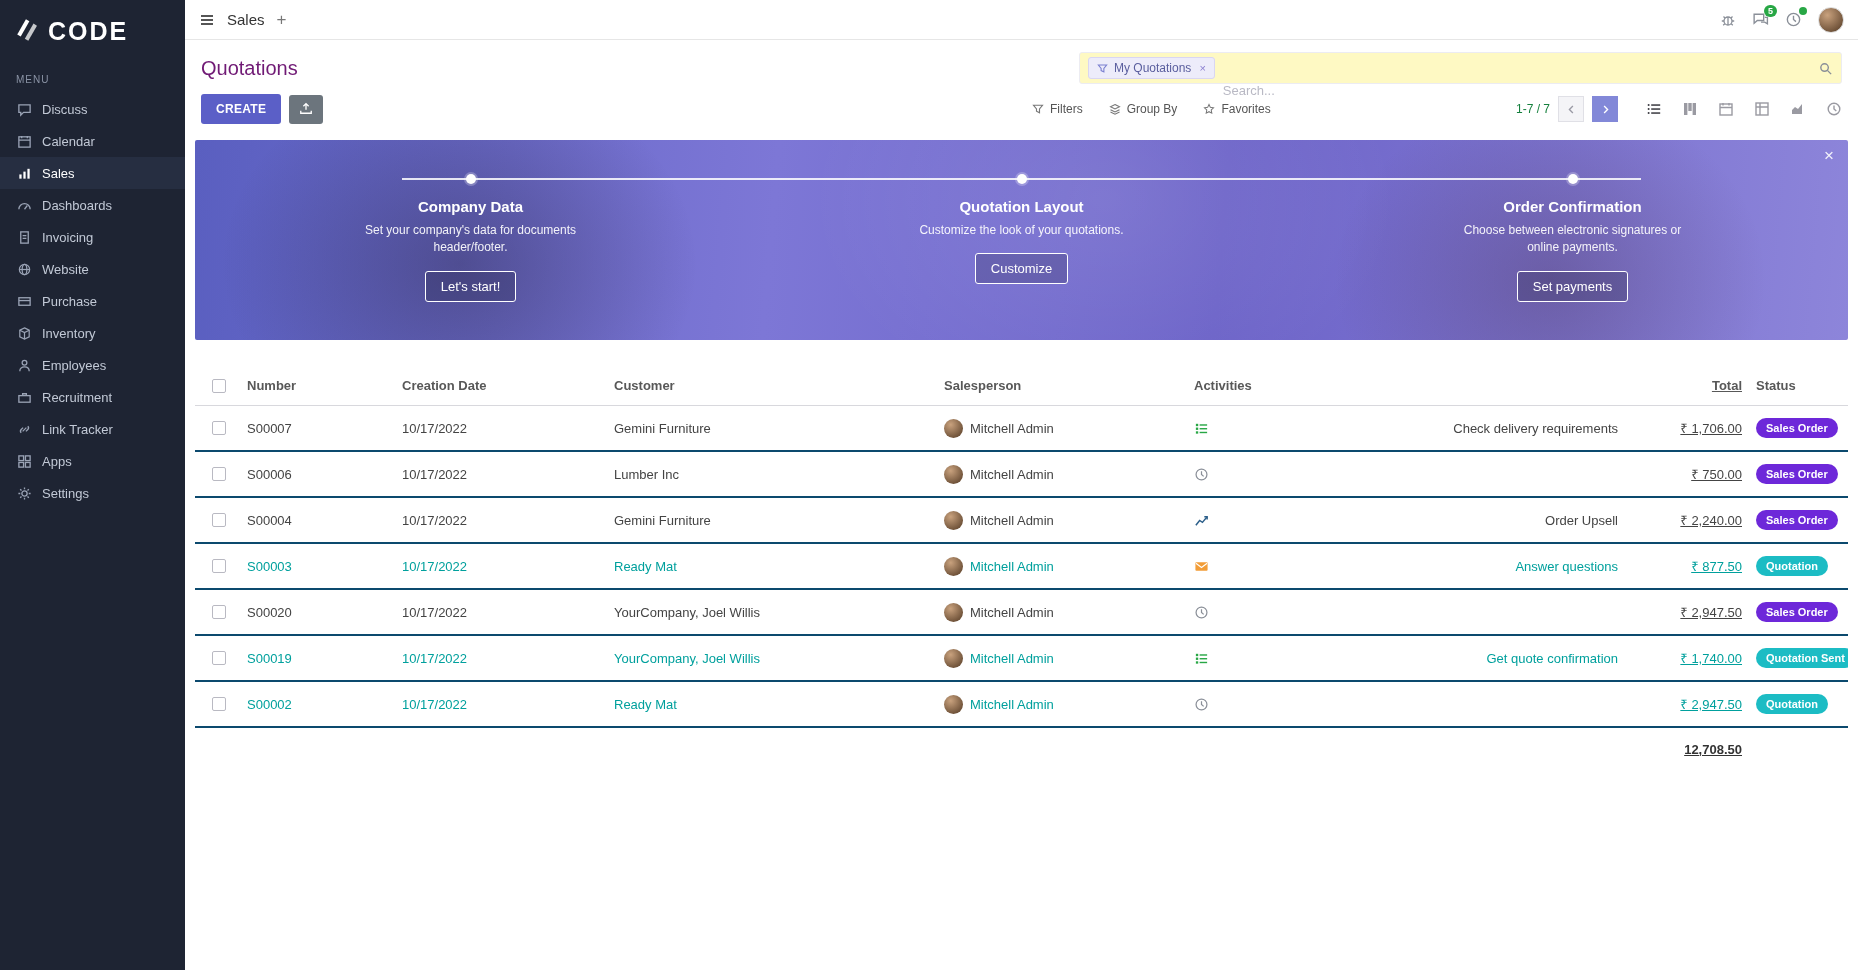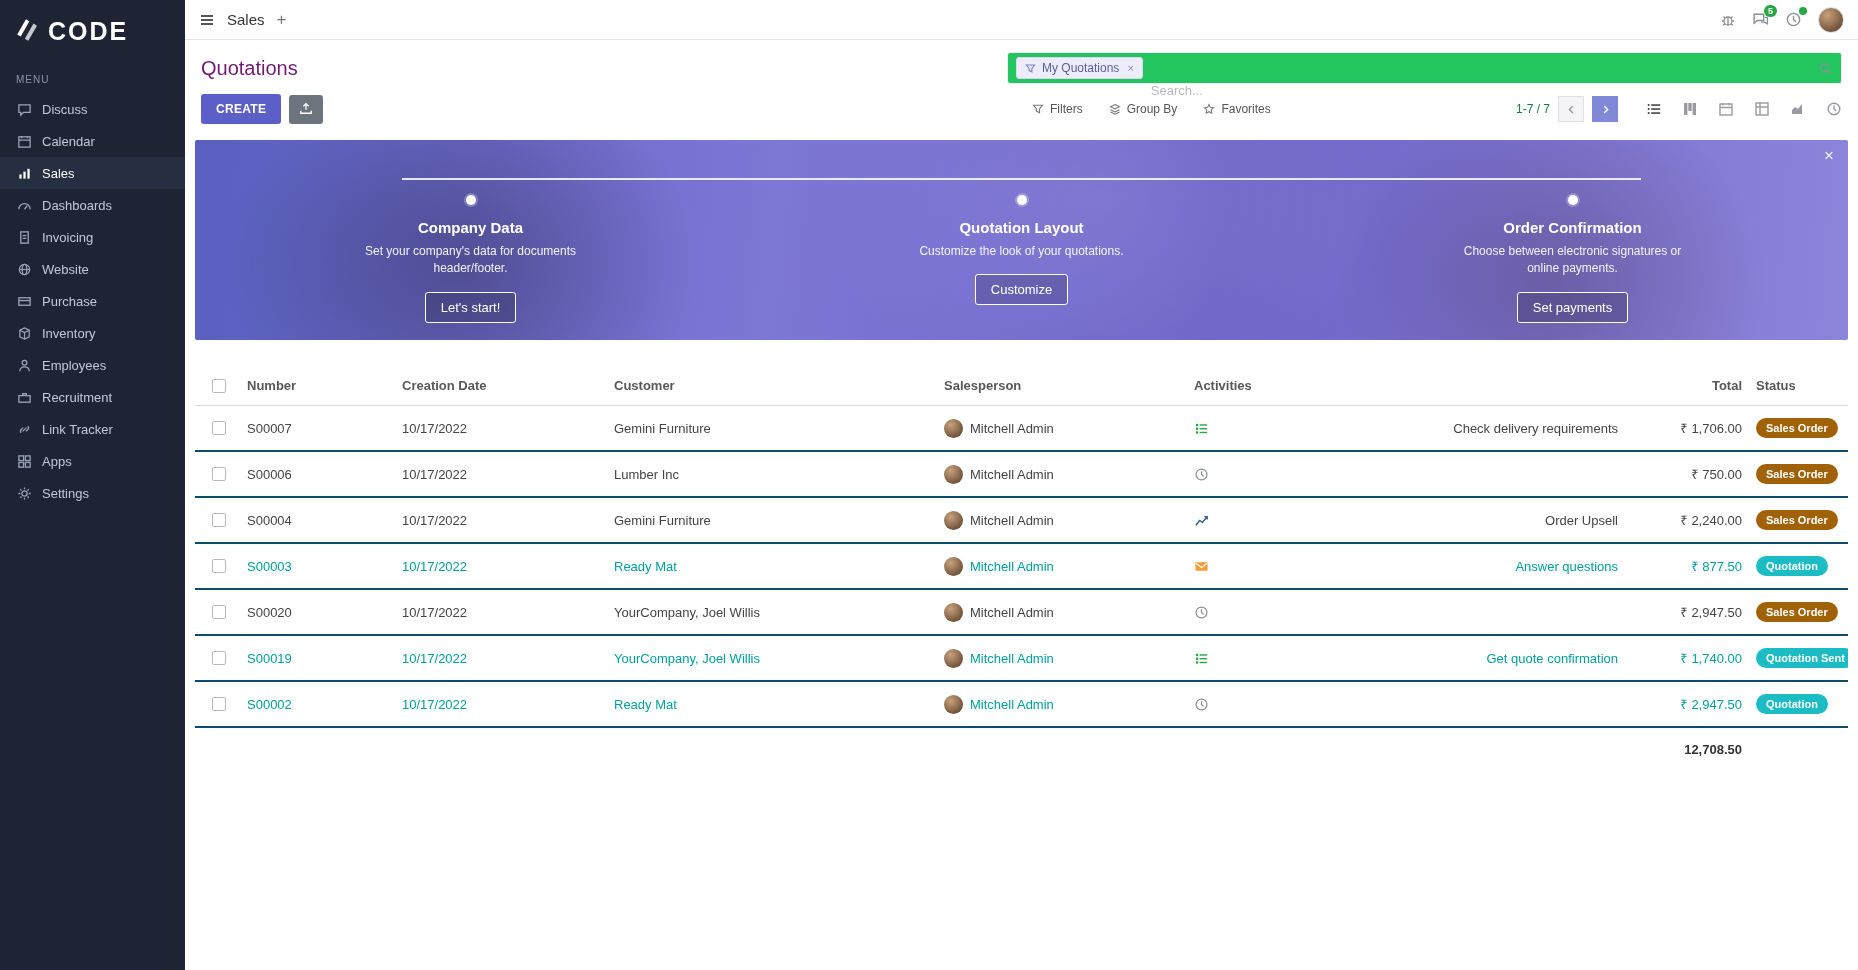--- a/index.html
+++ b/index.html
@@ -32,21 +32,21 @@
               font-size: 9px; font-weight: bold; border-radius: 8px; padding: 1px 4px; line-height: 10px; }
   .tb-dot { position: absolute; top: -4px; right: -5px; width: 8px; height: 8px; border-radius: 50%; background: #28a745; }
   .avatar { width: 26px; height: 26px; border-radius: 50%;
             background: radial-gradient(circle at 35% 30%, #c9a27e, #6e5138 75%); border: 1px solid #ddd; cursor: pointer; }
 
   .content { padding: 0 10px; }
 
   
   .cp-row1 { display: flex; align-items: center; padding: 12px 6px 4px; }
   .page-title { font-size: 20px; color: #701a75; }
-  .searchbar { margin-left: auto; width: 835px; height: 32px; background: #22c55e;
+  .searchbar { margin-left: auto; width: 763px; height: 32px; background: #fef9c3;
                border: 1px solid #ececf2; border-radius: 3px; display: flex; align-items: center; padding: 0 8px; }
   .facet { display: inline-flex; align-items: center; gap: 6px; background: #edecfa; border: 1px solid #d9d6f2;
            border-radius: 3px; padding: 3px 8px; font-size: 12px; color: #5a5e9e; cursor: pointer; }
   .facet-x { color: #8a7fd0; font-size: 11px; margin-left: 2px; cursor: pointer; }
   .search-input { border: 0; outline: 0; background: transparent; flex: 1; margin-left: 8px;
                   font-size: 13px; color: #555; font-family: "Liberation Sans", sans-serif; margin-top: 44px; }
   .search-input::placeholder { color: #b9b9c4; }
   .search-mag { color: #8a8f98; display: inline-flex; cursor: pointer; }
 
   .cp-row2 { display: flex; align-items: center; padding: 6px 6px 10px; }
@@ -70,47 +70,47 @@
 
   
   .banner { position: relative; margin: 6px 0 0; height: 200px; border-radius: 2px; overflow: hidden;
             background:
               radial-gradient(ellipse 340px 280px at 16% 62%, rgba(35,30,55,0.38), transparent 70%),
               radial-gradient(ellipse 300px 260px at 82% 70%, rgba(70,45,75,0.32), transparent 72%),
               radial-gradient(ellipse 420px 300px at 55% 30%, rgba(255,255,255,0.10), transparent 70%),
               linear-gradient(95deg, #5a5fc0 0%, #7d77d6 35%, #6c63c8 62%, #8d85da 100%); }
   .banner-close { position: absolute; top: 6px; right: 14px; color: #fff; font-size: 17px; cursor: pointer; opacity: .9; }
   .banner-line { position: absolute; top: 38px; left: 12.5%; width: 75%; height: 2px; background: rgba(255,255,255,0.85); }
-  .steps { position: absolute; inset: 0; display: flex; padding-top: 58px; margin-top: 21px; }
+  .steps { position: absolute; inset: 0; display: flex; padding-top: 58px; }
   .step { flex: 1; text-align: center; color: #fff; position: relative; }
   .step-dot { position: absolute; top: -24px; left: 50%; margin-left: -5px; width: 10px; height: 10px;
               border-radius: 50%; background: #fff; box-shadow: 0 0 0 2px rgba(255,255,255,0.25); }
   .step-title { font-size: 15px; font-weight: bold; margin-bottom: 7px; }
   .step-desc { font-size: 12px; line-height: 1.45; color: rgba(255,255,255,0.92); max-width: 235px; margin: 0 auto 14px; }
   .step-btn { background: rgba(30,30,60,0.22); border: 1px solid #fff; color: #fff; border-radius: 3px;
               font-size: 13px; padding: 7px 15px; cursor: pointer; font-family: "Liberation Sans", sans-serif; }
 
   
   .table { margin-top: 26px; }
   .trow { display: grid; grid-template-columns: 48px 155px 212px 330px 250px 1fr 130px 96px;
           align-items: center; min-height: 46px; border-bottom: 2px solid #0c4a6e; font-size: 13px; }
   .trow.thead { min-height: 40px; border-bottom: 1px solid #d8d8dd; color: #585858; font-weight: bold; }
   .td { padding: 0 4px; overflow: hidden; white-space: nowrap; }
   .td-check { display: flex; justify-content: center; }
   .checkbox { width: 14px; height: 14px; border: 1px solid #b9b9c2; border-radius: 2px; background: #fff; cursor: pointer; }
-  .td-total { text-align: right; padding-right: 10px; }
+  .td-total { text-align: right; padding-right: 10px; text-decoration: underline; }
   .td-status { overflow: hidden; }
   .sp { display: flex; align-items: center; gap: 7px; }
   .sp-avatar { width: 19px; height: 19px; border-radius: 50%; flex-shrink: 0;
                background: radial-gradient(circle at 35% 30%, #c9a27e, #6e5138 75%); }
   .act { display: flex; align-items: center; gap: 7px; cursor: pointer; justify-content: space-between; }
   .act-ic { display: inline-flex; flex-shrink: 0; }
   .badge { display: inline-block; padding: 4px 10px; border-radius: 11px; color: #fff; font-size: 11px;
            font-weight: bold; white-space: nowrap; }
-  .badge.sales_order { background: #a16207; }
+  .badge.sales_order { background: #6d28d9; }
   .badge.quotation { background: #1cbcc4; }
   .trow.hl .td, .trow.hl .act { color: #00a09d; }
   .trow.tfoot { border-bottom: 0; min-height: 42px; }
   .tfoot .td-total { font-weight: bold; color: #333; }
 
   .ic-green { color: #28a745; }
   .ic-gray { color: #8a8f98; }
   .ic-navy { color: #2c5f8a; }
   .ic-orange { color: #f29d38; }
 </style>

